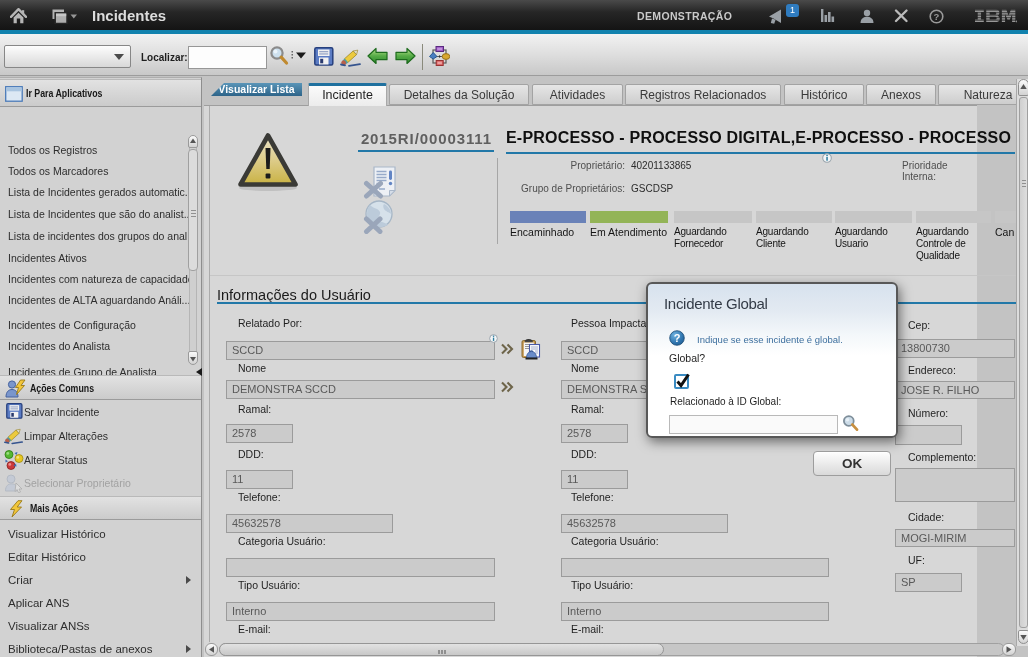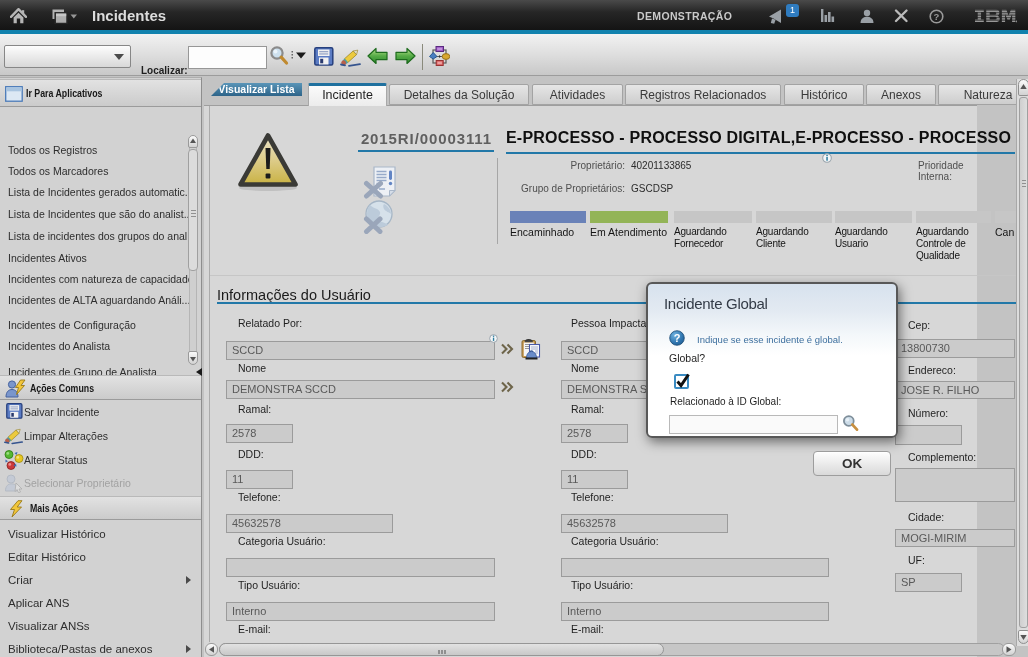--- a/index.html
+++ b/index.html
@@ -16,21 +16,21 @@
 #demon { position:absolute; left:637px; top:10px; font-size:10.5px; font-weight:bold; color:#c9c9c9; letter-spacing:0.35px; }
 #badge1 { position:absolute; left:786px; top:4px; width:13px; height:13px; background:#2f7cc0; border-radius:3px;
   color:#fff; font-size:9px; text-align:center; line-height:13px; }
 
 
 #toolbar { position:absolute; left:0; top:34px; width:1028px; height:42px;
   background:linear-gradient(180deg,#f2f2f2 0%,#dedede 50%,#c8c8c8 100%); border-bottom:1px solid #9c9c9c; }
 #combo { position:absolute; left:4px; top:11px; width:127px; height:23px; border:1px solid #878787; border-radius:2px;
   background:linear-gradient(180deg,#fdfdfd,#d8d8d8); }
 #combo .car { position:absolute; right:6px; top:8px; width:0; height:0; border-left:5px solid transparent; border-right:5px solid transparent; border-top:6px solid #4a4a4a; }
-#loclbl { position:absolute; left:141px; top:18px; font-size:10px; font-weight:bold; color:#1e1e1e;margin-top:13px; }
+#loclbl { position:absolute; left:141px; top:18px; font-size:10px; font-weight:bold; color:#1e1e1e; }
 #locinput { position:absolute; left:188px; top:12px; width:79px; height:23px; background:#fdfdfd; border:1px solid #979797; }
 .tsep { position:absolute; left:422px; top:10px; width:1px; height:26px; background:#8a8a7c; }
 
 
 #sidebar { position:absolute; left:0; top:77px; width:202px; height:580px; background:#d2d2d2; border-right:1px solid #8e8e8e; border-top:1px solid #aeaeae; }
 .shead { position:absolute; left:0; width:201px; background:linear-gradient(180deg,#e2e2e2,#cbcbcb); border-top:1px solid #b9b9b9; border-bottom:1px solid #9b9b9b; }
 .shead .t { position:absolute; left:26px; font-size:11px; font-weight:bold; color:#191919; transform:scaleX(0.8); transform-origin:0 50%; white-space:nowrap; }
 .sitem { position:absolute; left:8px; font-size:10.5px; color:#2e2e2e; white-space:nowrap; }
 .aitem { position:absolute; left:24px; font-size:10.5px; color:#2e2e2e; white-space:nowrap; }
 .sarr { position:absolute; left:186px; width:0; height:0; border-top:4px solid transparent; border-bottom:4px solid transparent; border-left:5px solid #4a4a4a; }
@@ -349,21 +349,21 @@
         <path d="M22 4 C26 6 29 10 29 14 C27 12 24 12 22 9 C21 7 21 5 22 4 Z" fill="#bccbda"></path>
         <path d="M4.5 19 L18 31.5 M18 19 L4.5 31.5" stroke="#9aa6ba" stroke-width="5" stroke-linecap="round"></path>
       </svg>
       <div id="hnum">2015RI/00003111</div>
       <div id="hnumline"></div>
       <div id="htitle">E-PROCESSO - PROCESSO DIGITAL,E-PROCESSO - PROCESSO DI</div>
       <div id="htline"></div>
       <div id="vline"></div>
       <div class="hlbl" style="left:336px;top:54px;width:85px;text-align:right;">Proprietário:</div>
       <div class="hval" style="left:427px;top:54px;">40201133865</div>
-      <div class="hlbl" style="left:698px;top:54px;margin-left:16px;">Prioridade Interna:</div>
+      <div class="hlbl" style="left:698px;top:54px;">Prioridade Interna:</div>
       <svg class="abs" style="left:618px;top:47px;" width="10" height="10" viewBox="0 0 10 10">
         <circle cx="5" cy="5" r="4.3" fill="#f3f6f8" stroke="#9aa4ac" stroke-width="1.1"></circle>
         <rect x="4.3" y="4" width="1.5" height="3.7" fill="#2e7d9e"></rect>
           <rect x="4.3" y="1.7" width="1.5" height="1.5" fill="#2e7d9e"></rect>
       </svg>
       <div class="hlbl" style="left:291px;top:77px;width:130px;text-align:right;">Grupo de Proprietários:</div>
       <div class="hval" style="left:427px;top:77px;">GSCDSP</div>
       <div class="seg" style="left:306px;width:76px;background:#6a82b8;"></div>
       <div class="seg" style="left:386px;width:78px;background:#93b457;"></div>
       <div class="seg" style="left:470px;width:78px;background:#c6c6c6;"></div>

